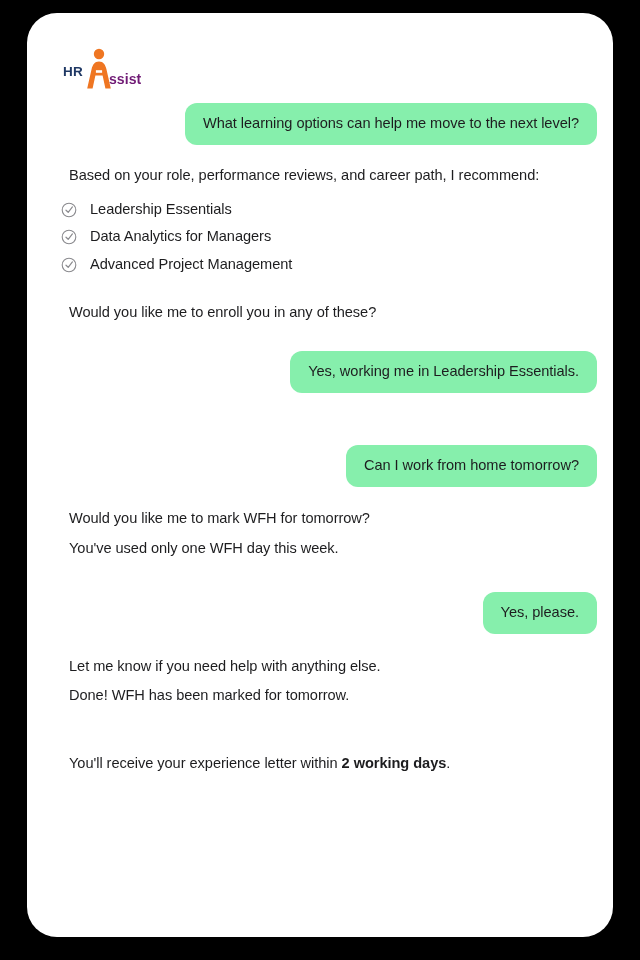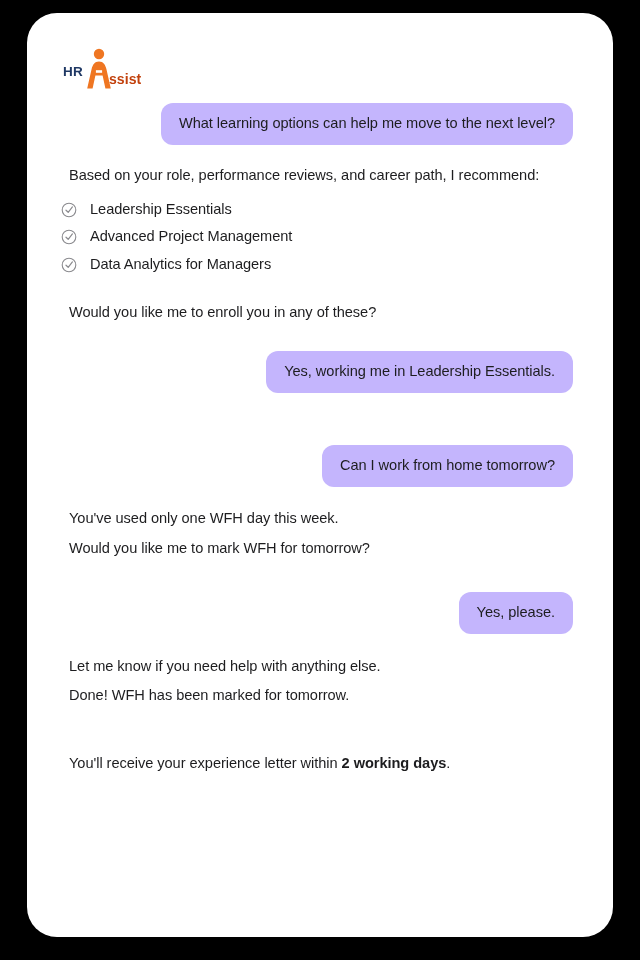--- a/index.html
+++ b/index.html
@@ -19,21 +19,21 @@
     position:absolute;
     left:27px; top:13px;
     width:586px; height:924px;
     background:#ffffff;
     border-radius:30px;
     overflow:hidden;
   }
   .chat {
     position:relative;
     width:100%; height:100%;
-    padding:32px 40px 20px 34px;
+    padding:32px 16px 20px 34px;
   }
 
   
   .brand {
     display:flex;
     align-items:flex-end;
     height:46px;
     margin-left:2px;
     margin-bottom:12px;
   }
@@ -49,35 +49,35 @@
   .brand-mark {
     position:relative;
     width:30px;
     height:44px;
     margin:0 0 0 1px;
   }
   .brand-mark svg { display:block; }
   .brand-ssist {
     font-size:14px;
     font-weight:700;
-    color:#c2410c;
+    color:#701a75;
     line-height:1;
     position:relative;
     top:-5px;
     left:-5px;
     letter-spacing:.1px;
   }
 
   
   .row { display:flex; width:100%; }
   .row.user { justify-content:flex-end; }
   .row.bot  { justify-content:flex-start; }
 
   .bubble {
-    background:#c4b5fd;
+    background:#86efac;
     border-radius:12px;
     padding:11px 18px 12px 18px;
     font-size:14.6px;
     line-height:1.3;
     color:#1d1d1f;
     max-width:420px;
     letter-spacing:-0.05px;
   }
 
   .bot-block {
@@ -155,30 +155,30 @@
               </span>
               <span>Leadership Essentials</span>
             </li>
             <li class="opt-item">
               <span class="check-icon">
                 <svg width="16" height="16" viewBox="0 0 16 16" aria-hidden="true">
                   <circle cx="8" cy="8" r="6.8" fill="none" stroke="#8a8a8e" stroke-width="1.1"></circle>
                   <path d="M5 8.2 L7.2 10.3 L11.4 4.9" fill="none" stroke="#8a8a8e" stroke-width="1.2" stroke-linecap="round" stroke-linejoin="round"></path>
                 </svg>
               </span>
-              <span>Advanced Project Management</span>
+              <span>Data Analytics for Managers</span>
             </li>
             <li class="opt-item">
               <span class="check-icon">
                 <svg width="16" height="16" viewBox="0 0 16 16" aria-hidden="true">
                   <circle cx="8" cy="8" r="6.8" fill="none" stroke="#8a8a8e" stroke-width="1.1"></circle>
                   <path d="M5 8.2 L7.2 10.3 L11.4 4.9" fill="none" stroke="#8a8a8e" stroke-width="1.2" stroke-linecap="round" stroke-linejoin="round"></path>
                 </svg>
               </span>
-              <span>Data Analytics for Managers</span>
+              <span>Advanced Project Management</span>
             </li>
           </ul>
         </div>
       </div>
 
       <div class="gap-3"></div>
 
       <div class="row bot">
         <div class="bot-block">
           <p class="bot-line">Would you like me to enroll you in any of these?</p>
@@ -197,22 +197,22 @@
       <div class="gap-7"></div>
 
       <div class="row user">
         <div class="bubble">Can I work from home tomorrow?</div>
       </div>
 
       <div class="gap-8"></div>
 
       <div class="row bot">
         <div class="bot-block">
+          <p class="bot-line">Would you like me to mark WFH for tomorrow?</p>
           <p class="bot-line">You've used only one WFH day this week.</p>
-          <p class="bot-line">Would you like me to mark WFH for tomorrow?</p>
         </div>
       </div>
 
       <div class="gap-9"></div>
 
       <div class="row user">
         <div class="bubble">Yes, please.</div>
       </div>
 
       <div class="gap-10"></div>

